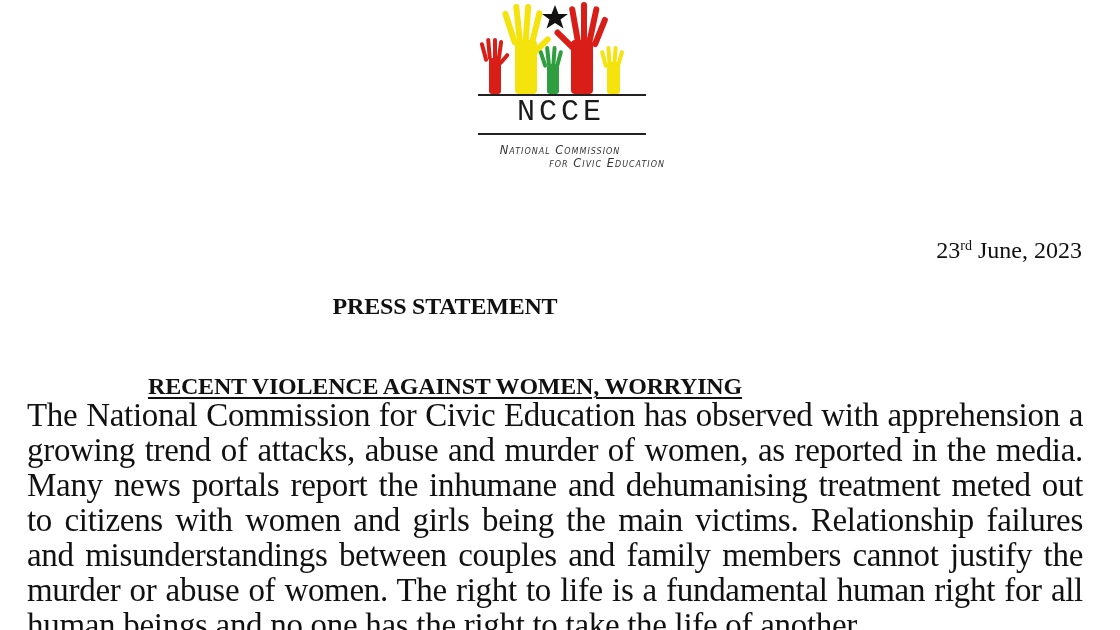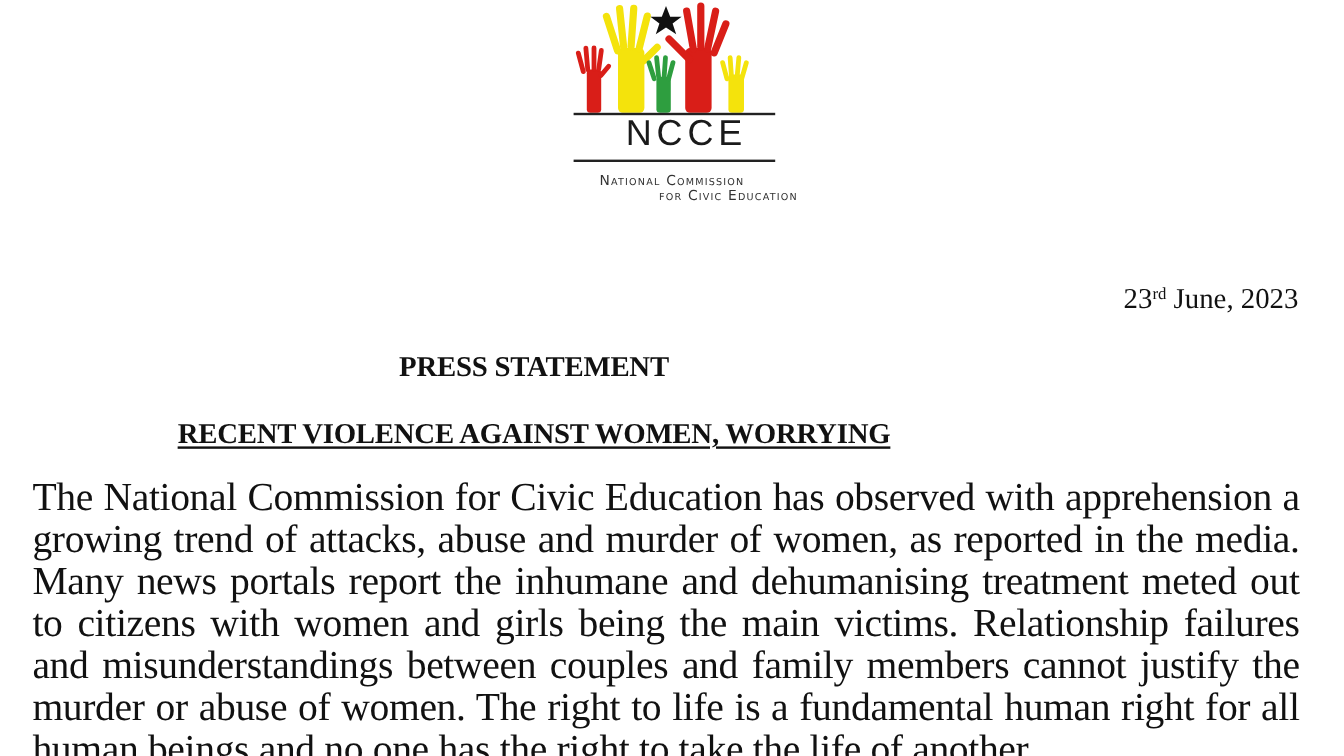--- a/index.html
+++ b/index.html
@@ -7,45 +7,46 @@
       width: 1120px; height: 630px; overflow: hidden;
       background: #ffffff; color: #111111;
       font-family: "Liberation Serif", "DejaVu Serif", serif;
       position: relative;
     }
     .logo {
       position: absolute; left: 455px; top: 0; width: 210px; height: 180px;
     }
     .logo svg { position: absolute; left: 0; top: 0; }
     .logo-acronym {
-      position: absolute; left: 12px; width: 210px; top: 96px; text-align: center;
-      font-family: Liberation Sans, sans-serif;
+      position: absolute; left: 1px; width: 210px; top: 96px; text-align: center;
+      font-family: Liberation Mono, monospace;
       font-size: 30px; letter-spacing: 4px; color: #1a1a1a; line-height: 32px;
     }
     .logo-rule {
       position: absolute; left: 23px; width: 168px; height: 2px; background: #222;
     }
     .logo-name {
       position: absolute; left: 0; width: 210px; text-align: center;
       font-family: "DejaVu Sans", "Liberation Sans", sans-serif;
       font-size: 11.5px; letter-spacing: 1px; color: #333; line-height: 13px;
       font-variant: small-caps;
+      font-style: italic;
     }
     .date {
       position: absolute; right: 38px; top: 236px;
       font-size: 24px; line-height: 28px;
     }
     .date sup { font-size: 14px; vertical-align: top; position: relative; top: -4px; }
     .heading {
       position: absolute; left: 0; width: 890px; text-align: center;
       font-weight: bold; font-size: 24px; line-height: 28px;
       letter-spacing: -0.2px;
     }
     .heading.sub {
-      text-decoration: underline; text-decoration-thickness: 2px; text-underline-offset: 3px;
+      text-decoration: underline; text-decoration-thickness: 2px; text-underline-offset: 3px; margin-top: 24px;
     }
     .body-text {
       position: absolute; left: 27px; width: 1056px; top: 398px;
       font-size: 33px; line-height: 35px; text-align: justify;
       letter-spacing: -0.3px;
     }
   </style>
 </head>
 <body>
 

